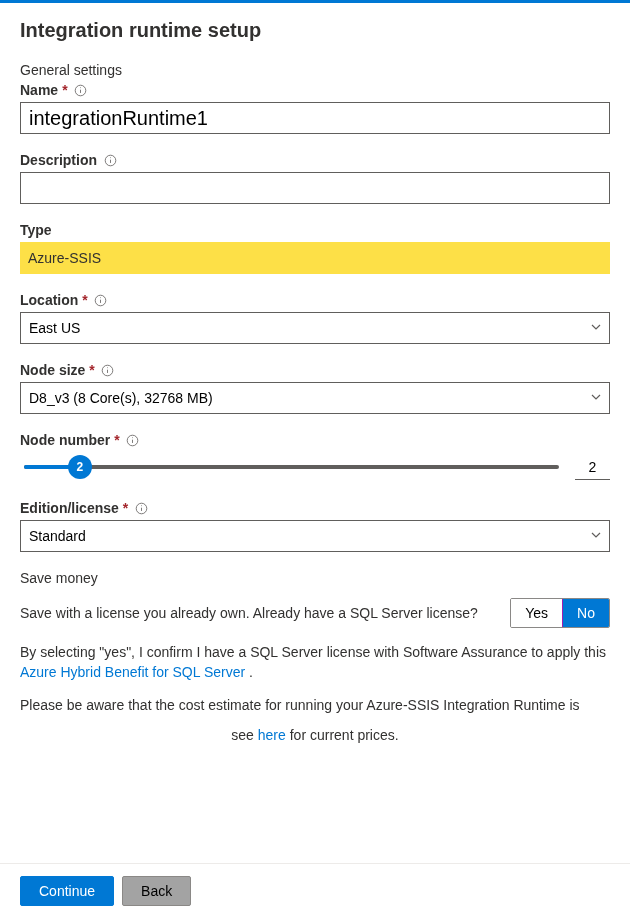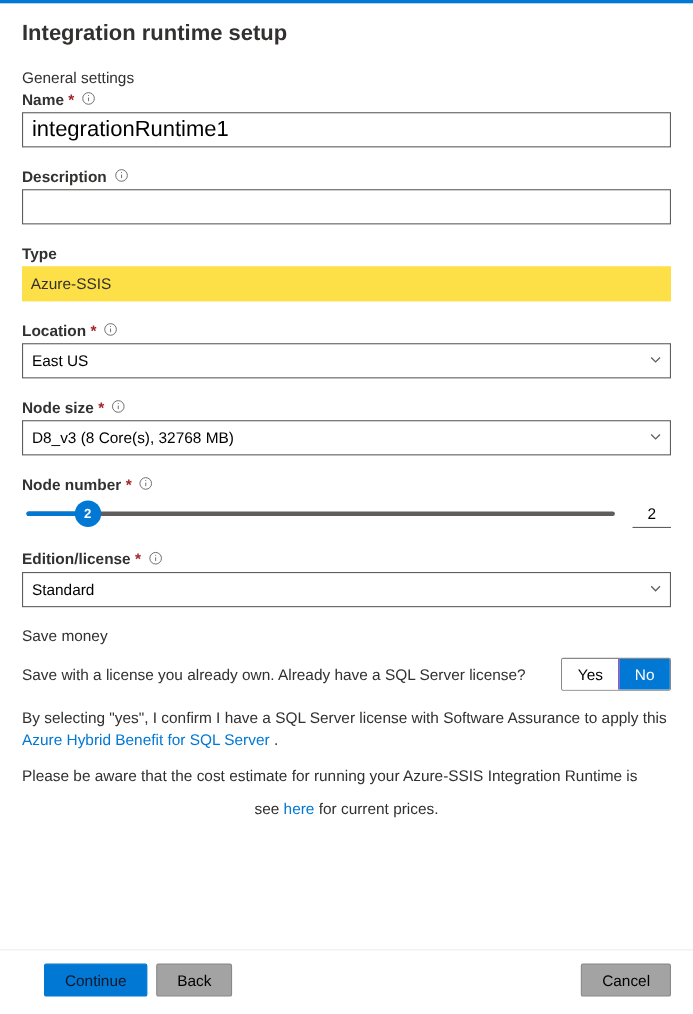--- a/index.html
+++ b/index.html
@@ -30,20 +30,21 @@
       margin-bottom: 4px;
     }
     .field {
       margin-bottom: 18px;
     }
     .field-label {
       font-size: 14px;
       font-weight: 600;
       margin-bottom: 4px;
       display: flex;
+      align-items: center;
       gap: 2px;
     }
     .required {
       color: #a4262c;
       margin-left: 2px;
     }
     .info-icon {
       display: inline-flex;
       align-items: center;
       justify-content: center;
@@ -203,23 +204,22 @@
       padding: 0 18px;
       font-size: 14px;
       font-family: inherit;
       border: 1px solid #8a8886;
       background: #a3a3a3;
       cursor: pointer;
       border-radius: 2px;
     }
     .btn.primary {
       background: #0078d4;
-      color: #0f172a;
+      color: #ffffff;
       border-color: #0078d4;
-      margin-left: 20px;
     }
     .centered-inline { text-align: center; }
   </style>
 </head>
 <body>
 
 <div class="content">
   <h1 class="title">Integration runtime setup</h1>
 
   <div class="section-label">General settings</div>
@@ -369,14 +369,13 @@
     <div class="centered-inline">
       <span>see </span><a class="link">here</a><span> for current prices.</span>
     </div>
   <p></p>
 </div>
 
 <div class="footer">
   <button class="btn primary">Continue</button>
   <button class="btn">Back</button>
   <div class="footer-spacer"></div>
-  <button class="btn">Cancel</button>
 </div>
 
 </body></html>

